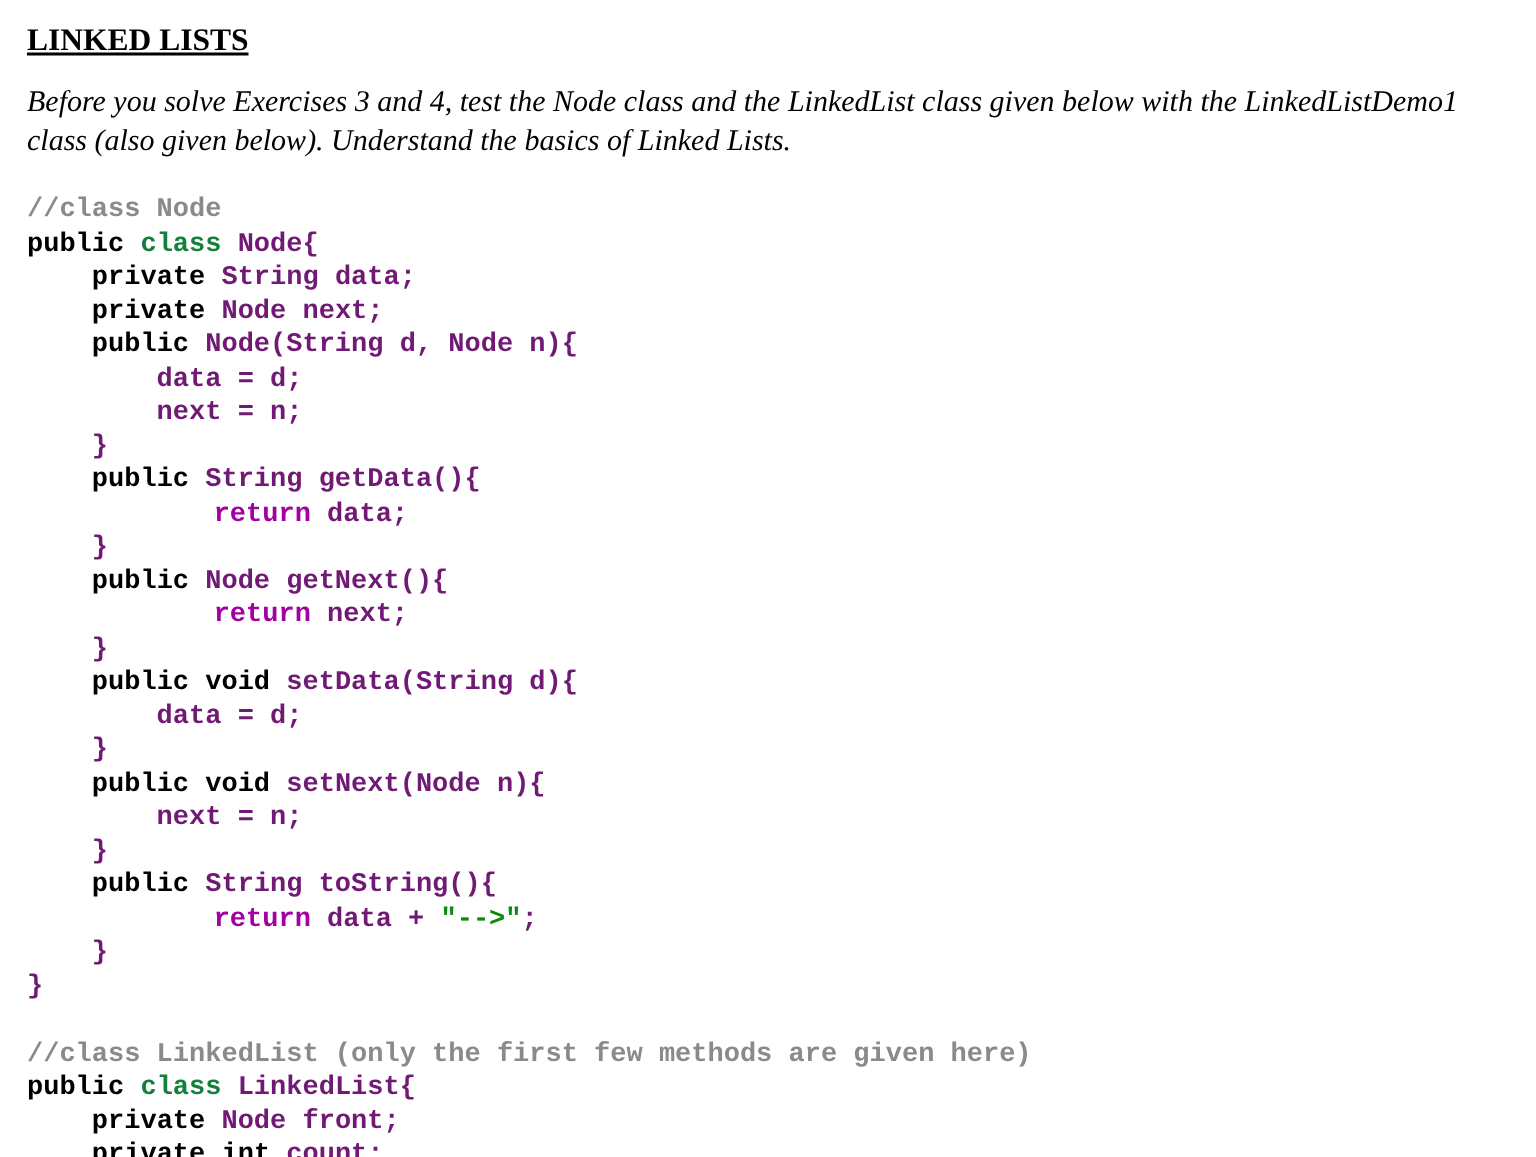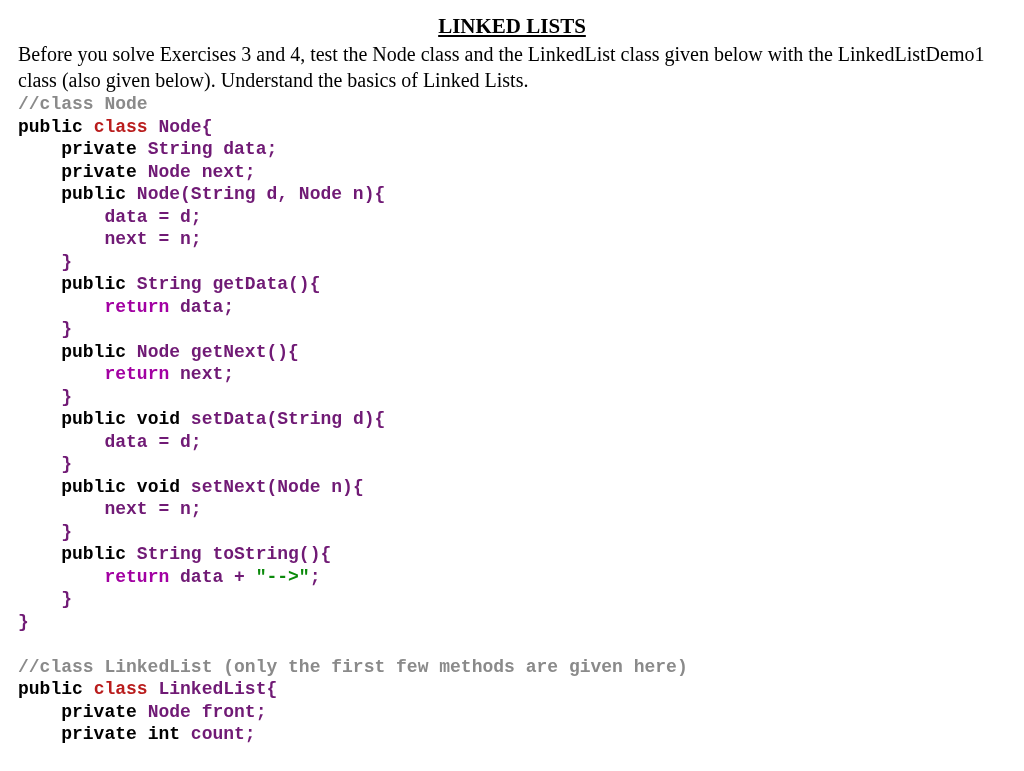--- a/index.html
+++ b/index.html
@@ -9,38 +9,39 @@
       padding: 14px 18px;
       background: #fff;
       color: #000;
       width: 1024px;
       box-sizing: border-box;
     }
     .heading {
       font-weight: bold;
       text-decoration: underline;
       font-size: 21px;
-      margin-bottom: 2px;
-      text-align: center;
+      margin-bottom: 16px;
     }
     .intro {
       font-size: 20px;
       line-height: 1.3;
+      margin-bottom: 22px;
+      font-style: italic;
     }
     .code {
       font-family: "Courier New", Courier, monospace;
       font-size: 18px;
       font-weight: bold;
       white-space: pre;
       line-height: 1.25;
     }
     .comment  { color: #8a8a8a; }
     .keyword  { color: #000000; }
-    .rkeyword { color: #a200a2; }
-    .classkw  { color: #b91c1c; }
+    .rkeyword { color: #a200a2; margin-left: 38px; }
+    .classkw  { color: #15803d; }
     .plain    { color: #701a75; }
     .string   { color: #0b8a0b; }
   </style>
 </head>
 <body>
 
 <div class="heading">LINKED LISTS</div>
 <div class="intro">Before you solve Exercises 3 and 4, test the Node class and the LinkedList class given below with the LinkedListDemo1 class (also given below). Understand the basics of Linked Lists.</div>
 <div class="code" id="code-block"><div><span class="comment">//class Node</span></div><div><span class="keyword">public</span><span class="plain"> </span><span class="classkw">class</span><span class="plain"> Node{</span></div><div><span class="plain">    </span><span class="keyword">private</span><span class="plain"> String data;</span></div><div><span class="plain">    </span><span class="keyword">private</span><span class="plain"> Node next;</span></div><div><span class="plain">    </span><span class="keyword">public</span><span class="plain"> Node(String d, Node n){</span></div><div><span class="plain">        data = d;</span></div><div><span class="plain">        next = n;</span></div><div><span class="plain">    }</span></div><div><span class="plain">    </span><span class="keyword">public</span><span class="plain"> String getData(){</span></div><div><span class="plain">        </span><span class="rkeyword">return</span><span class="plain"> data;</span></div><div><span class="plain">    }</span></div><div><span class="plain">    </span><span class="keyword">public</span><span class="plain"> Node getNext(){</span></div><div><span class="plain">        </span><span class="rkeyword">return</span><span class="plain"> next;</span></div><div><span class="plain">    }</span></div><div><span class="plain">    </span><span class="keyword">public</span><span class="plain"> </span><span class="keyword">void</span><span class="plain"> setData(String d){</span></div><div><span class="plain">        data = d;</span></div><div><span class="plain">    }</span></div><div><span class="plain">    </span><span class="keyword">public</span><span class="plain"> </span><span class="keyword">void</span><span class="plain"> setNext(Node n){</span></div><div><span class="plain">        next = n;</span></div><div><span class="plain">    }</span></div><div><span class="plain">    </span><span class="keyword">public</span><span class="plain"> String toString(){</span></div><div><span class="plain">        </span><span class="rkeyword">return</span><span class="plain"> data + </span><span class="string">"--&gt;"</span><span class="plain">;</span></div><div><span class="plain">    }</span></div><div><span class="plain">}</span></div><div>&nbsp;</div><div><span class="comment">//class LinkedList (only the first few methods are given here)</span></div><div><span class="keyword">public</span><span class="plain"> </span><span class="classkw">class</span><span class="plain"> LinkedList{</span></div><div><span class="plain">    </span><span class="keyword">private</span><span class="plain"> Node front;</span></div><div><span class="plain">    </span><span class="keyword">private</span><span class="plain"> </span><span class="keyword">int</span><span class="plain"> count;</span></div></div>
 

